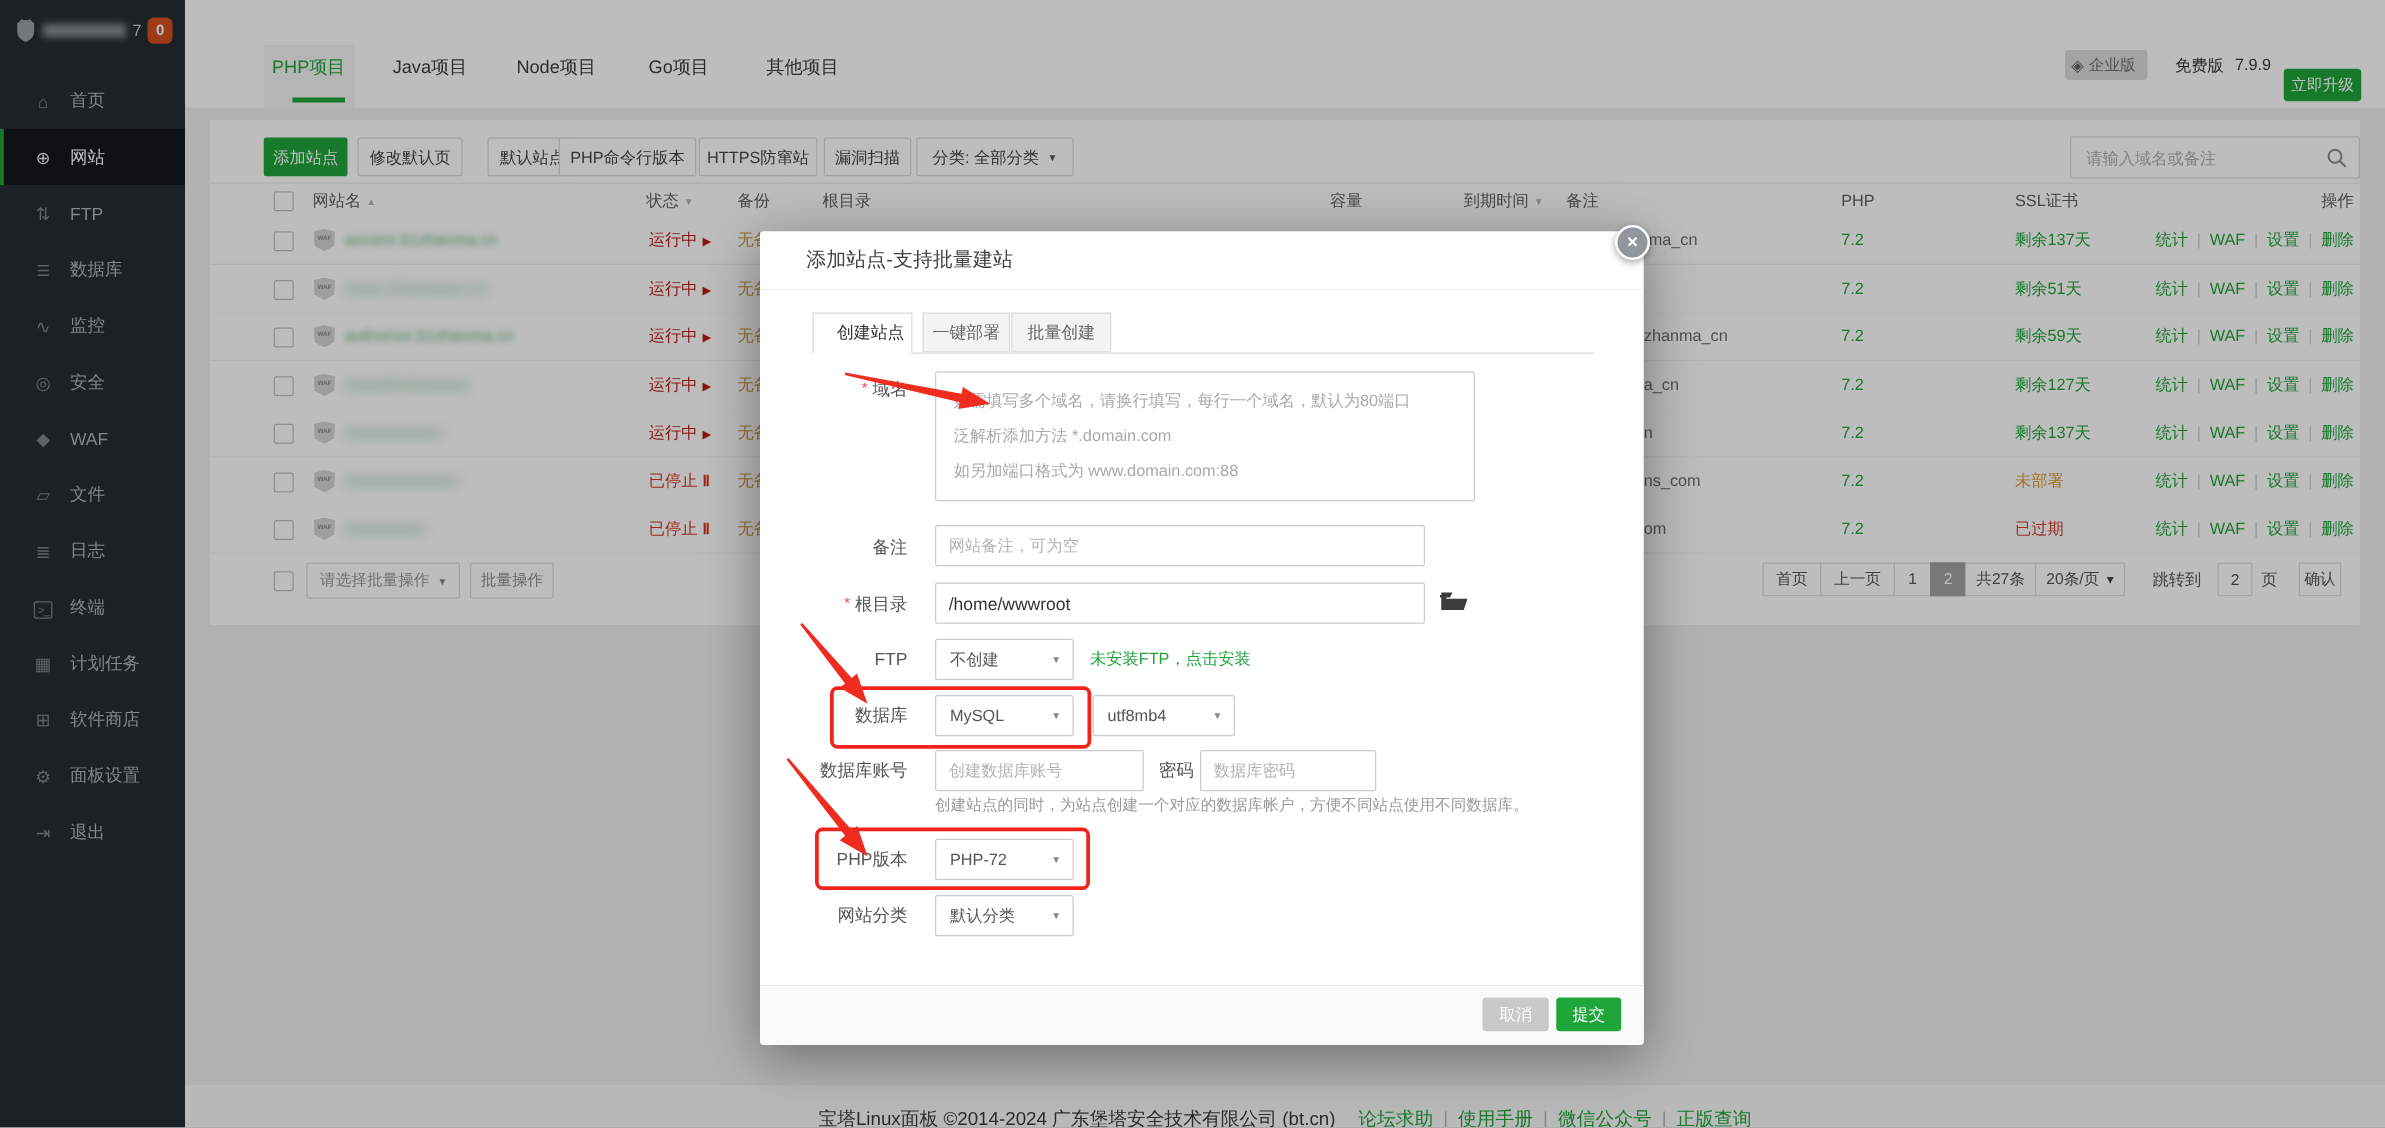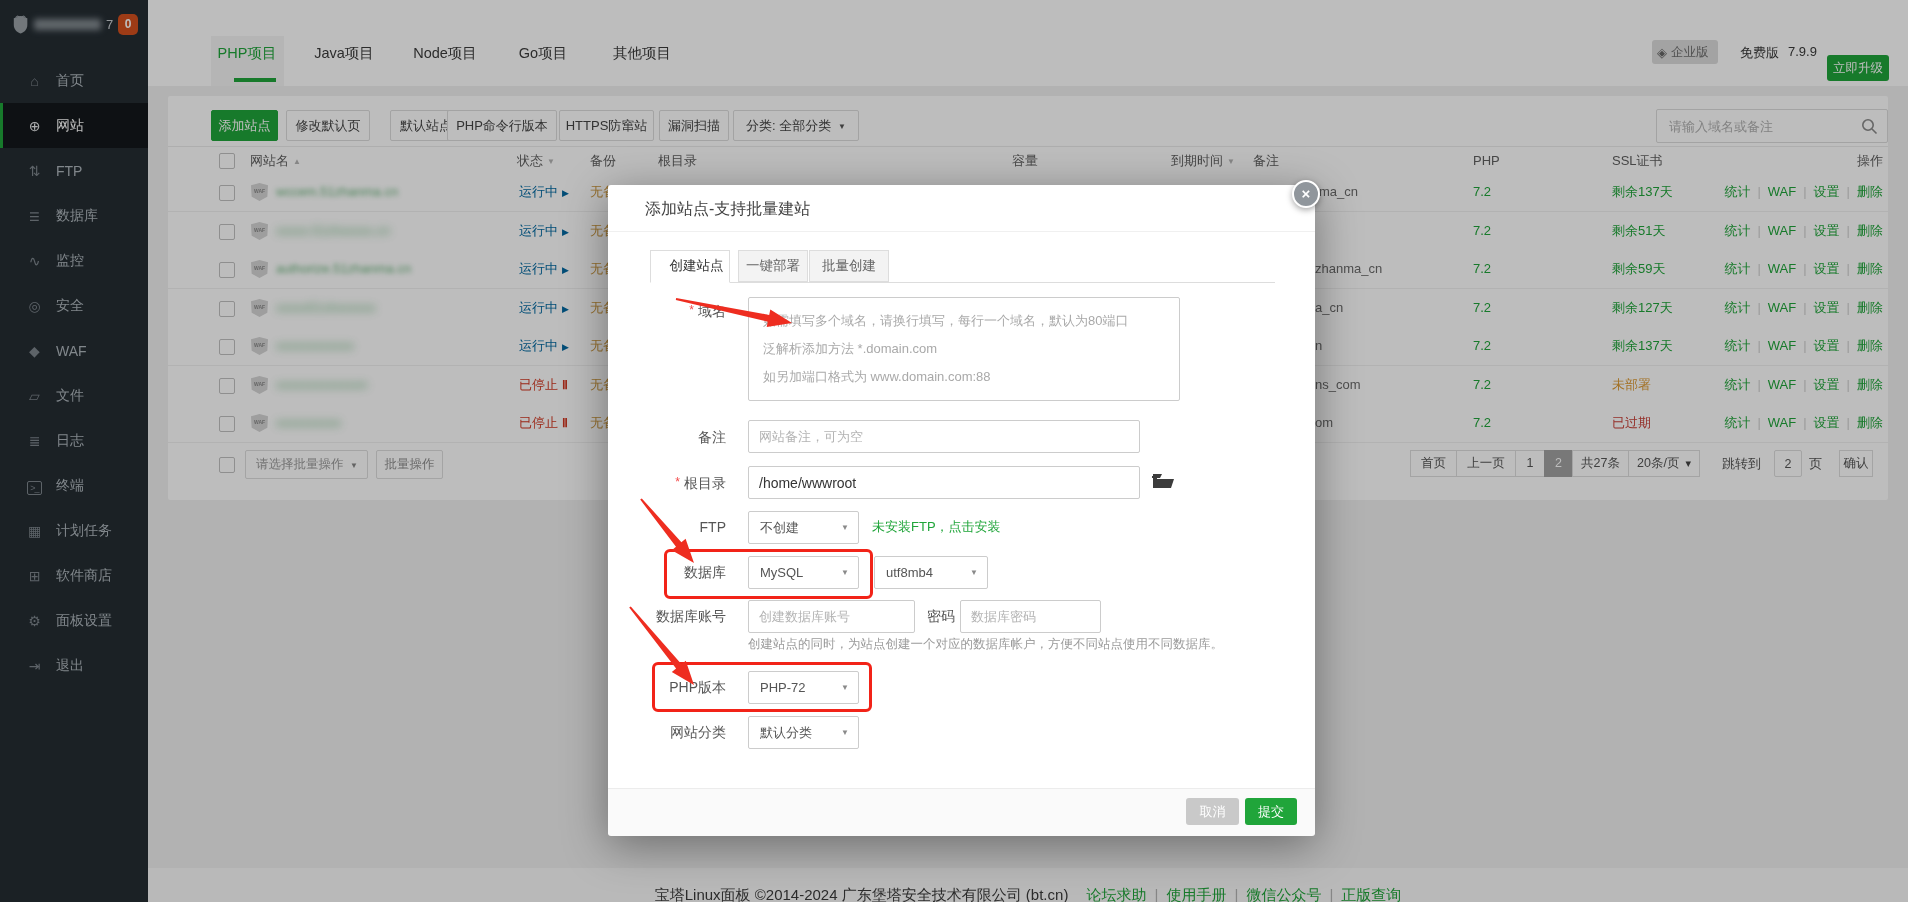--- a/index.html
+++ b/index.html
@@ -58,21 +58,21 @@
   .sortdn::after{content:"▼";font-size:8px;color:#b5b5b5;margin-left:4px;vertical-align:1px;}
   .trow{left:168px;width:1720px;height:38px;border-bottom:1px solid #f0f0f0;background:#fff;}
   .cell{position:absolute;height:38px;line-height:38px;font-size:13px;color:#555;white-space:nowrap;}
   .cb{position:absolute;width:14px;height:14px;border:1px solid #c2c2c2;border-radius:2px;background:#fff;cursor:pointer;}
   .shield{position:absolute;left:83px;top:10px;width:17px;height:18px;background:#d5d5d5;
           clip-path:polygon(50% 100%,4% 76%,0 12%,50% 0,100% 12%,96% 76%);
           color:#8a8a8a;font-size:5px;text-align:center;line-height:16px;font-weight:bold;}
   .dom{color:#4aa45f;cursor:pointer;}
   .dblur1{filter:blur(2.5px);opacity:.85;}
   .dblur2{filter:blur(4.5px);opacity:.8;}
-  .st-run{color:#0369a1;cursor:pointer;}
+  .st-run{color:#b91c1c;cursor:pointer;}
   .st-run::after{content:"▶";font-size:9px;margin-left:4px;}
   .st-stop{color:#d23721;cursor:pointer;}
   .st-stop::after{content:"Ⅱ";font-size:12px;font-weight:bold;margin-left:4px;}
   .bak{color:#c9953d;cursor:pointer;}
   .remtail{color:#6b6b6b;}
   .phpv{color:#20a53a;}
   .ssl-ok{color:#20a53a;} .ssl-warn{color:#dd9a33;} .ssl-exp{color:#c9423a;}
   .acts{position:absolute;right:5px;height:38px;line-height:38px;font-size:13px;}
   .alink{color:#20a53a;cursor:pointer;}
   .asep{color:#d0d0d0;margin:0 7px;}
@@ -238,21 +238,21 @@
       <line x1="11" y1="11" x2="15.5" y2="15.5" stroke="#8a8a8a" stroke-width="1.6"></line>
     </svg>
   </div>
 
   <div class="abs thead">
     <span class="cb" style="left:51px;top:6px;"></span>
     <span class="hcell sortup" style="left:82px;">网站名</span>
     <span class="hcell sortdn" style="left:349px;">状态</span>
     <span class="hcell" style="left:422px;">备份</span>
     <span class="hcell" style="left:490px;">根目录</span>
-    <span class="hcell" style="left:844px;">容量</span>
+    <span class="hcell" style="left:896px;">容量</span>
     <span class="hcell sortdn" style="left:1003px;">到期时间</span>
     <span class="hcell" style="left:1085px;">备注</span>
     <span class="hcell" style="left:1305px;">PHP</span>
     <span class="hcell" style="left:1444px;">SSL证书</span>
     <span class="hcell" style="right:5px;">操作</span>
   </div>
 
   <div class="abs trow" style="top:173px">
     <span class="cb" style="left:51px;top:12px;"></span>
     <span class="shield">WAF</span>

